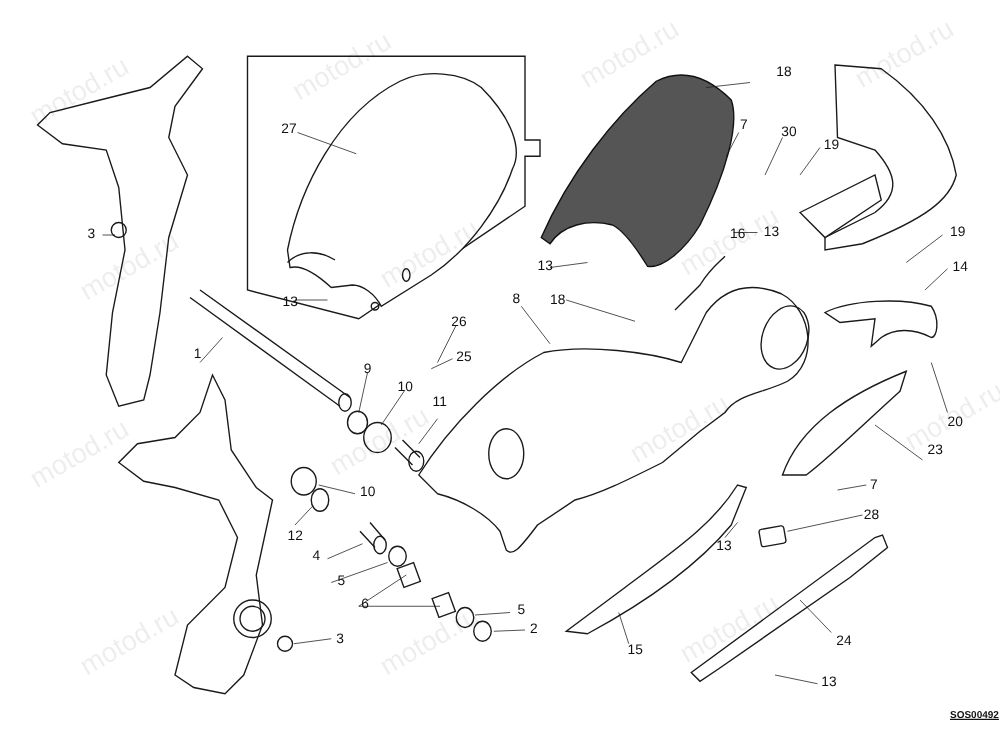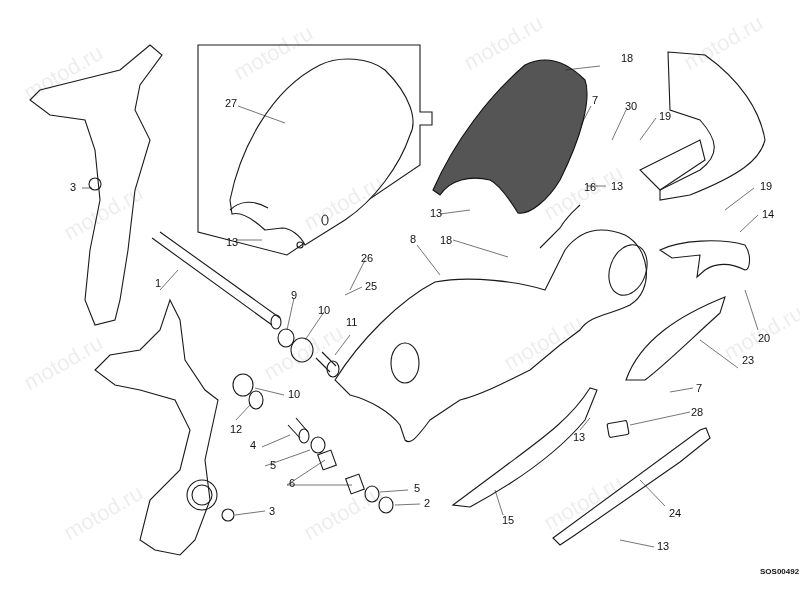--- a/index.html
+++ b/index.html
@@ -1,19 +1,19 @@
 <!DOCTYPE html>
 <html><head>
 <meta charset="utf-8">
 <style>
   html, body { margin:0; padding:0; background:#ffffff; }
   body { width:800px; height:600px; overflow:hidden; position:relative; font-family:"Liberation Sans", sans-serif; }
   #diagram { position:absolute; left:0; top:0; width:800px; height:600px; }
   .callout { position:absolute; font-size:11px; color:#111; line-height:11px; }
-  .code { position:absolute; font-size:8px; font-weight:bold; color:#111; font-family:"Liberation Sans", sans-serif; }
+  .code { position:absolute; font-size:8px; font-weight:bold; color:#111; font-family:"Liberation Sans", sans-serif;text-decoration:underline; }
   .watermark-layer { position:absolute; left:0; top:0; width:800px; height:600px; pointer-events:none; overflow:hidden; }
   .wm { position:absolute; font-size:22px; color:rgba(0,0,0,0.07); transform:rotate(-30deg); font-family:"Liberation Sans", sans-serif; white-space:nowrap; }
 </style>
 </head>
 <body>
 
 <div id="diagram">
   <svg width="800" height="600" viewBox="0 0 800 600" xmlns="http://www.w3.org/2000/svg">
     <g fill="none" stroke="#1a1a1a" stroke-width="1.1">
 

